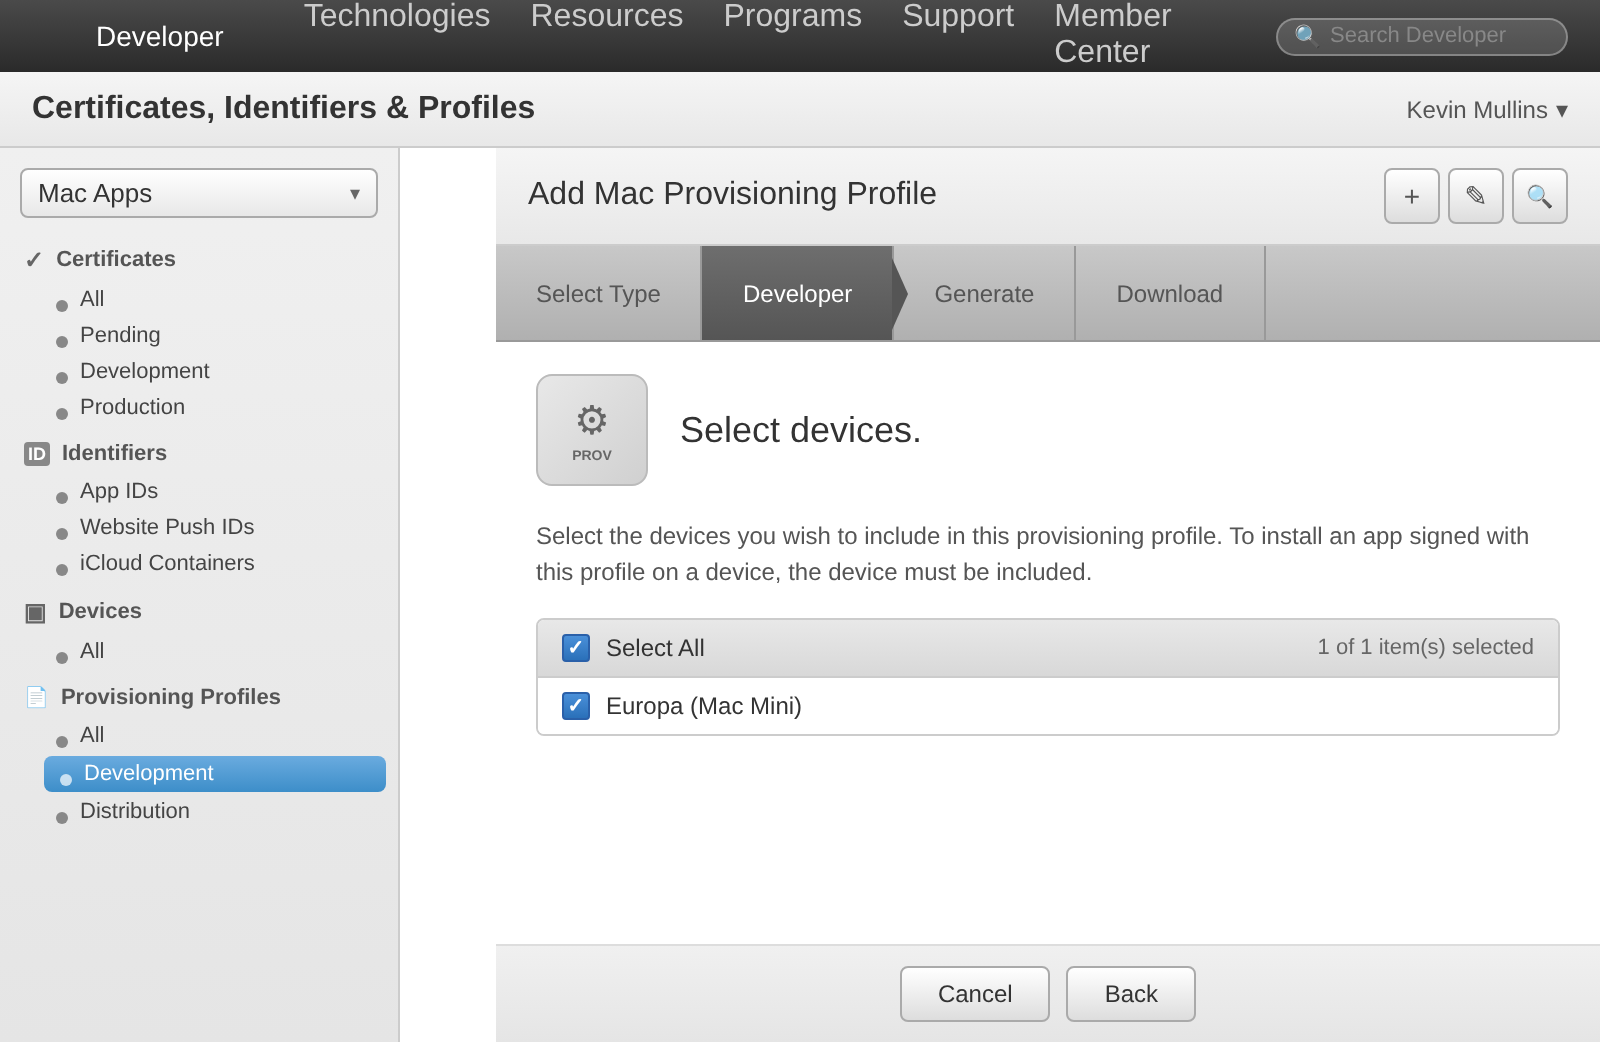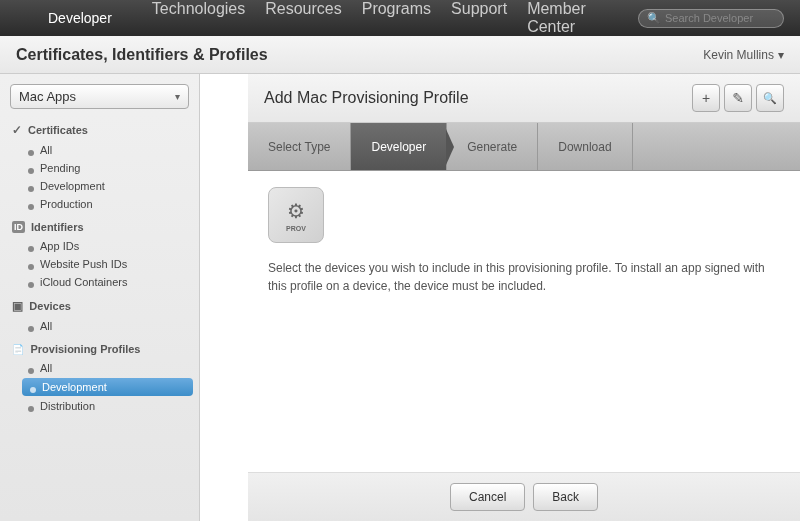--- a/index.html
+++ b/index.html
@@ -409,24 +409,38 @@
         <span>Download</span>
       </div>
     </div>
 
     <div id="content-body">
       <div class="device-header">
         <div class="prov-icon">
           <span>⚙</span>
           <span class="prov-label">PROV</span>
         </div>
+        <span class="section-title">Select devices.</span>
       </div>
 
       <p class="description-text">Select the devices you wish to include in this provisioning profile. To install an app signed with this profile on a device, the device must be included.</p>
 
+      <div class="device-list">
+        <div class="device-list-header">
+          <div class="select-all-label">
+            <div class="checkbox checked"></div>
+            <span>Select All</span>
+          </div>
+          <span class="selected-count">1 of 1 item(s) selected</span>
+        </div>
+        <div class="device-row">
+          <div class="checkbox checked"></div>
+          <span>Europa (Mac Mini)</span>
+        </div>
+      </div>
     </div>
 
     <div id="footer">
       <button class="btn">Cancel</button>
       <button class="btn">Back</button>
     </div>
   </div>
 </div>
 
 </body></html>

